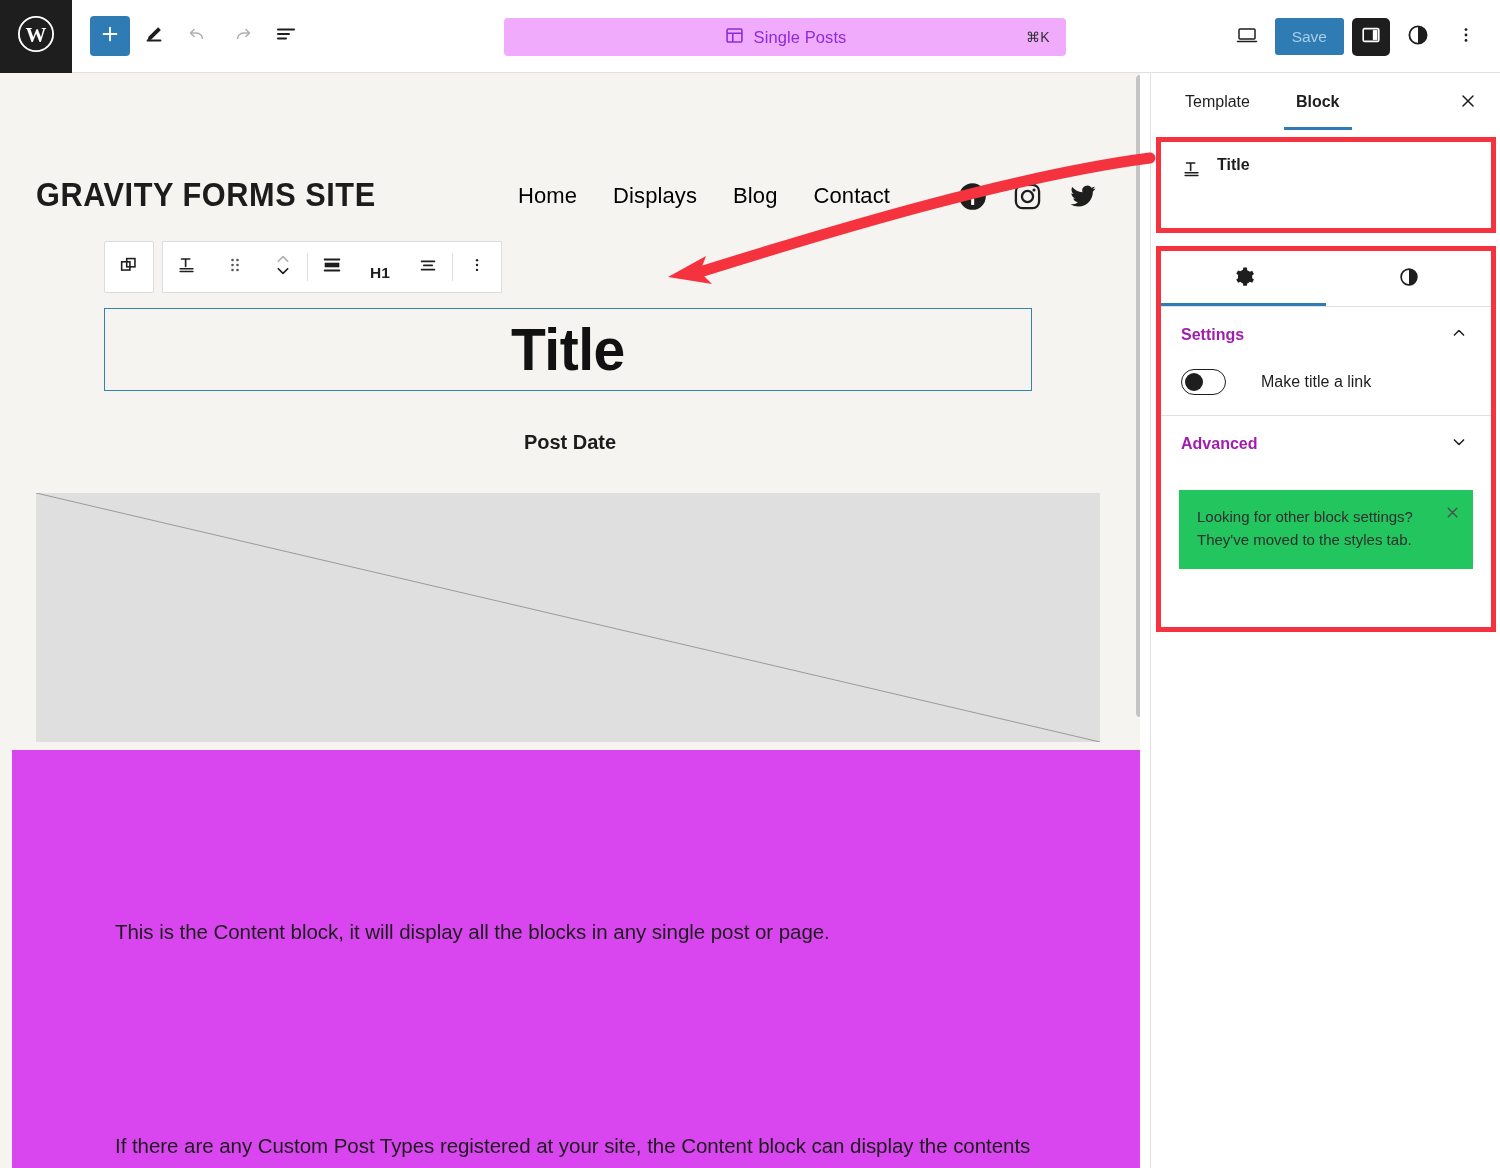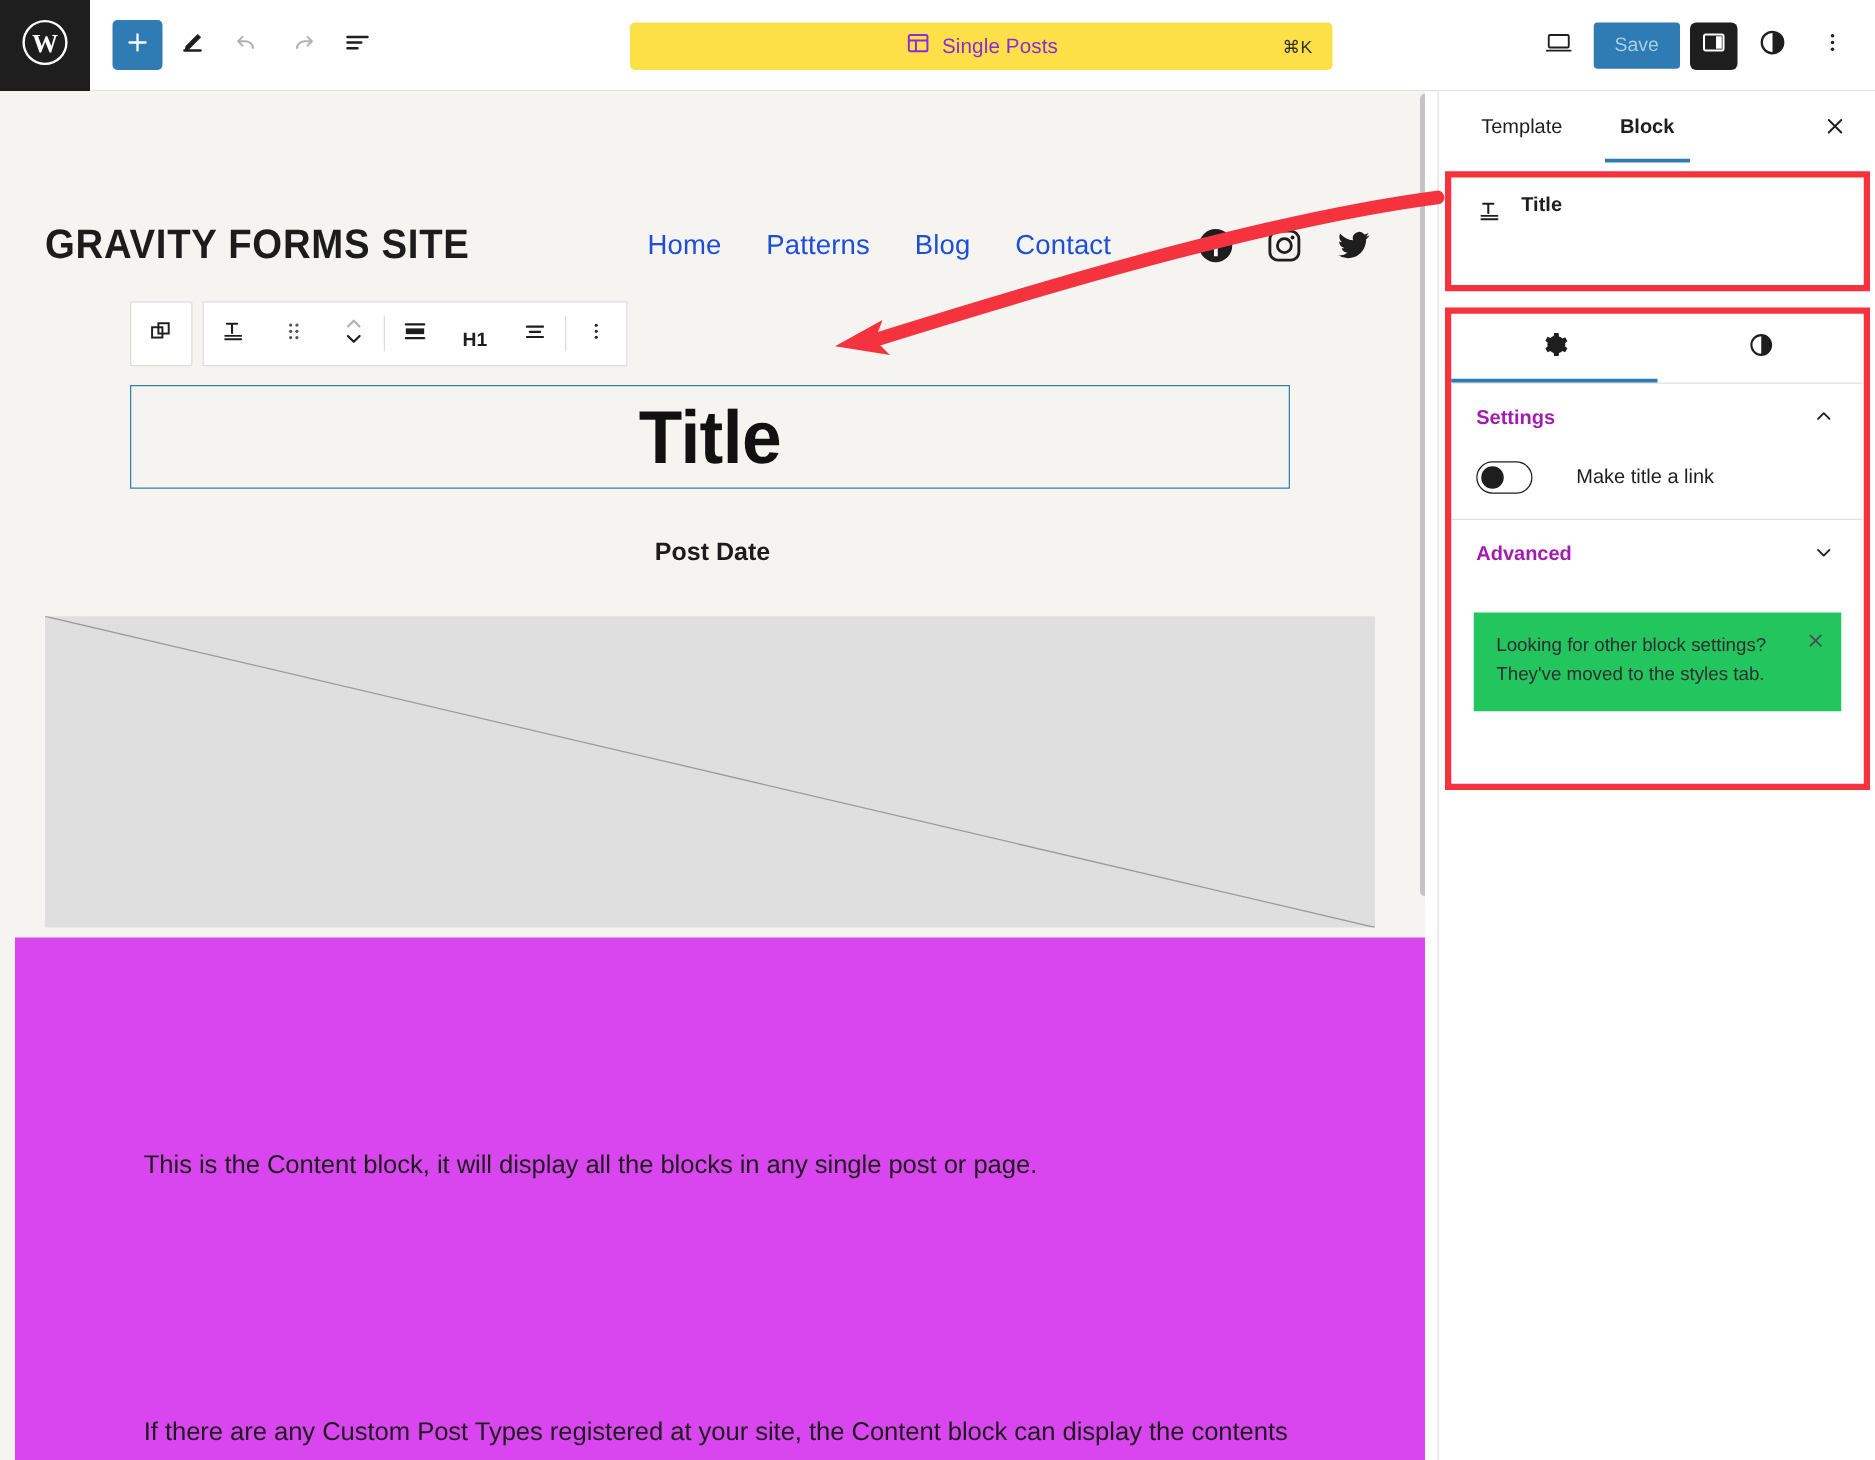--- a/index.html
+++ b/index.html
@@ -28,21 +28,21 @@
     width: 40px; height: 40px; border-radius: 3px;
     display: flex; align-items: center; justify-content: center;
     background: transparent;
   }
   .tb-btn.add { background: #2e7cb3; border-radius: 4px; }
   .tb-btn.disabled { opacity: .34; }
 
   .cmdbar {
     position: absolute; left: 504px; top: 18px;
     width: 562px; height: 38px;
-    background: #fde047; border-radius: 4px;
+    background: #f0abfc; border-radius: 4px;
     display: flex; align-items: center; justify-content: center;
     gap: 9px;
   }
   .cmdbar .cmdlabel {
     font-size: 16.5px; color: #8c2bd9; font-weight: 400; letter-spacing: .1px;
   }
   .cmdbar .cmdkey {
     position: absolute; right: 16px; font-size: 14px; color: #2f2f2f; letter-spacing: .3px;
   }
 
@@ -75,21 +75,21 @@
   .site-title {
     position: absolute; left: 36px; top: 103px;
     font-size: 33px; font-weight: 800; letter-spacing: .6px;
     color: #1c1c1c; font-family: "Liberation Sans", sans-serif;
     transform: scaleX(.93); transform-origin: left center;
   }
   .nav {
     position: absolute; left: 518px; top: 110px;
     display: flex; align-items: center; gap: 36px;
   }
-  .nav a { font-size: 22px; color: #1d4ed8; text-decoration: none; letter-spacing: .1px; }
+  .nav a { font-size: 22px; color: #000000; text-decoration: none; letter-spacing: .1px; }
   .socials { position: absolute; left: 958px; top: 108px; display: flex; align-items: center; gap: 26px; }
 
   
   .block-toolbar {
     position: absolute; left: 104px; top: 168px; height: 52px;
     display: flex; align-items: stretch;
     z-index: 40;
   }
   .bt-group {
     display: flex; align-items: center;
@@ -311,21 +311,21 @@
   </div>
 
   <div class="canvas">
 
     <div class="site-header">
 
       <div class="site-title">GRAVITY FORMS SITE</div>
 
       <div class="nav">
         <a href="#">Home</a>
-        <a href="#">Patterns</a>
+        <a href="#">Displays</a>
         <a href="#">Blog</a>
         <a href="#">Contact</a>
       </div>
 
       <div class="socials">
         <span>
           <svg width="29" height="29" viewBox="0 0 24 24">
             <circle cx="12" cy="12" r="11" fill="#1e1e1e"></circle>
             <path d="M13.4 12.2h1.9l.3-2.4h-2.2V8.4c0-.7.2-1.1 1.1-1.1h1.2V5.1c-.2 0-.9-.1-1.8-.1-1.8 0-3 1.1-3 3.1v1.7H9v2.4h1.9V19h2.5z" fill="#fff"></path>
           </svg>

